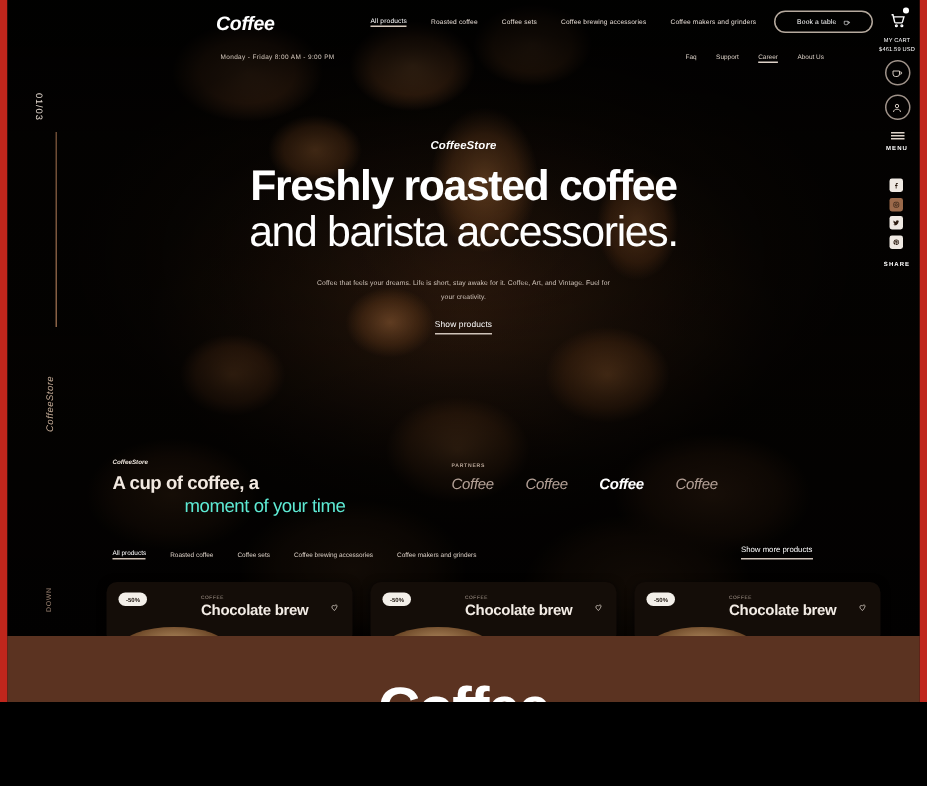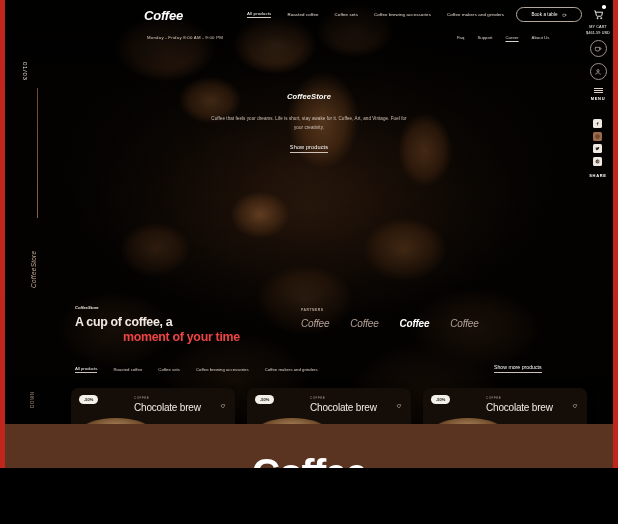--- a/index.html
+++ b/index.html
@@ -86,39 +86,39 @@
   .kicker { color:#fff; font-size:7.6px; font-weight:700; font-style:italic; letter-spacing:0.1px; }
   .h1 { color:#fff; font-size:28.5px; font-weight:700; letter-spacing:-0.9px; line-height:31px; margin-top:8px; }
   .h1 .l2 { font-weight:400; }
   .lead { margin:13px auto 0; width:196px; color:#cfc3b9; font-size:4.5px; line-height:9px; letter-spacing:0.08px; }
   .showp { margin-top:12px; display:inline-block; color:#fff; font-size:5.6px; letter-spacing:0.1px; border-bottom:0.7px solid #cfc3b9; padding-bottom:1.5px; }
 
   
   .band { position:absolute; left:0; top:300px; width:608px; z-index:15; }
   .band .lbl { position:absolute; left:70px; top:5px; color:#efe6dd; font-size:4.2px; font-weight:700; font-style:italic; }
   .band h2 { position:absolute; left:70px; top:15px; color:#f2e9e1; font-size:12.4px; font-weight:700; line-height:14.5px; letter-spacing:-0.3px; }
-  .band h2 .w { font-weight:700; color:#ef4444;padding-left:48px; }
+  .band h2 .w { font-weight:400; color:#5eead4;padding-left:48px; }
 
   .partners { position:absolute; left:296px; top:18px; display:flex; align-items:baseline; gap:21px; }
   .pl { position:absolute; left:0px; top:-10px; color:#b7a597; font-size:3.4px; font-weight:700; letter-spacing:0.5px; }
   .plogo { color:#b3a096; font-size:10px; font-style:italic; letter-spacing:-0.2px; }
   .plogo.on { color:#fff; font-weight:700; }
 
   .filters { position:absolute; left:70px; top:66px; display:flex; gap:16px; align-items:center; }
   .filters a { color:#ded3c9; font-size:4.3px; text-decoration:none; white-space:nowrap; }
   .filters a.active { color:#fff; border-bottom:0.6px solid #cdbfb3; padding-bottom:1px; }
   .showmore { position:absolute; left:489px; top:64px; color:#fff; font-size:5.2px; border-bottom:0.6px solid #cfc3b9; padding-bottom:1.5px; }
 
   
   .cards { position:absolute; left:66px; top:388px; display:flex; gap:12px; z-index:15; }
   .card { width:164px; height:42px; background:#140d08; border-radius:7px; position:relative; overflow:hidden; box-shadow:0 1px 6px rgba(0,0,0,0.5); }
   .card::after{ content:""; position:absolute; left:10px; bottom:-14px; width:70px; height:26px; border-radius:50%; background:radial-gradient(ellipse at 50% 40%, #b08a5f 0%, #6b4626 60%, rgba(30,18,9,0) 100%); }
   .badge { position:absolute; left:8px; top:7px; background:#f3efe9; color:#1a120b; font-size:4px; font-weight:700; padding:2px 5px; border-radius:6px; }
   .ctag { position:absolute; left:63px; top:8px; color:#a89a8f; font-size:3.2px; letter-spacing:0.4px; }
-  .ctitle { position:absolute; left:63px; top:14px; color:#f3ece5; font-size:10px; font-weight:400; letter-spacing:-0.2px;text-align:right; }
+  .ctitle { position:absolute; left:63px; top:14px; color:#f3ece5; font-size:10px; font-weight:700; letter-spacing:-0.2px;text-align:right; }
   .heart { position:absolute; right:9px; top:7px; }
   .heart svg { width:6px; height:6px; }
 
   
   .banner { position:absolute; left:5px; top:424px; width:608px; height:97px; background:#5b3321; display:flex; align-items:center; justify-content:center; z-index:40; }
   .banner span { color:#fff; font-size:39px; font-weight:700; letter-spacing:-1.2px; }
 </style>
 </head>
 <body>
 
@@ -217,20 +217,24 @@
           <svg viewBox="0 0 24 24" fill="#2b1b10">
               <path d="M12 3a9 9 0 0 0-3.3 17.4c-.1-.8-.1-2 .1-2.8l1.1-4.6s-.3-.6-.3-1.4c0-1.3.8-2.3 1.7-2.3.8 0 1.2.6 1.2 1.4 0 .8-.5 2.1-.8 3.3-.2 1 .5 1.8 1.5 1.8 1.8 0 3.1-2.3 3.1-5 0-2.1-1.4-3.6-3.9-3.6-2.8 0-4.5 2.1-4.5 4.3 0 .8.2 1.4.6 1.8.2.2.2.3.1.5l-.2.7c0 .2-.2.3-.4.2-1.1-.5-1.7-1.8-1.7-3.3 0-2.7 2.3-5.9 6.7-5.9 3.6 0 5.9 2.6 5.9 5.4 0 3.6-2 6.3-5 6.3-1 0-2-.6-2.3-1.2l-.6 2.4c-.2.8-.7 1.7-1.1 2.3A9 9 0 1 0 12 3z"></path>
             </svg>
         </div>
         <div class="share-lbl">SHARE</div>
       </div>
     </div>
 
     <div class="hero">
       <div class="kicker">CoffeeStore</div>
+      <div class="h1">
+        <div>Freshly roasted coffee</div>
+        <div class="l2">and barista accessories.</div>
+      </div>
       <div class="lead">Coffee that feels your dreams. Life is short, stay awake for it. Coffee, Art, and Vintage. Fuel for your creativity.</div>
       <div>
         <a class="showp">Show products</a>
       </div>
     </div>
 
     <div class="band">
       <div class="lbl">CoffeeStore</div>
       <h2>
         <span>A cup of coffee, a</span><br>

